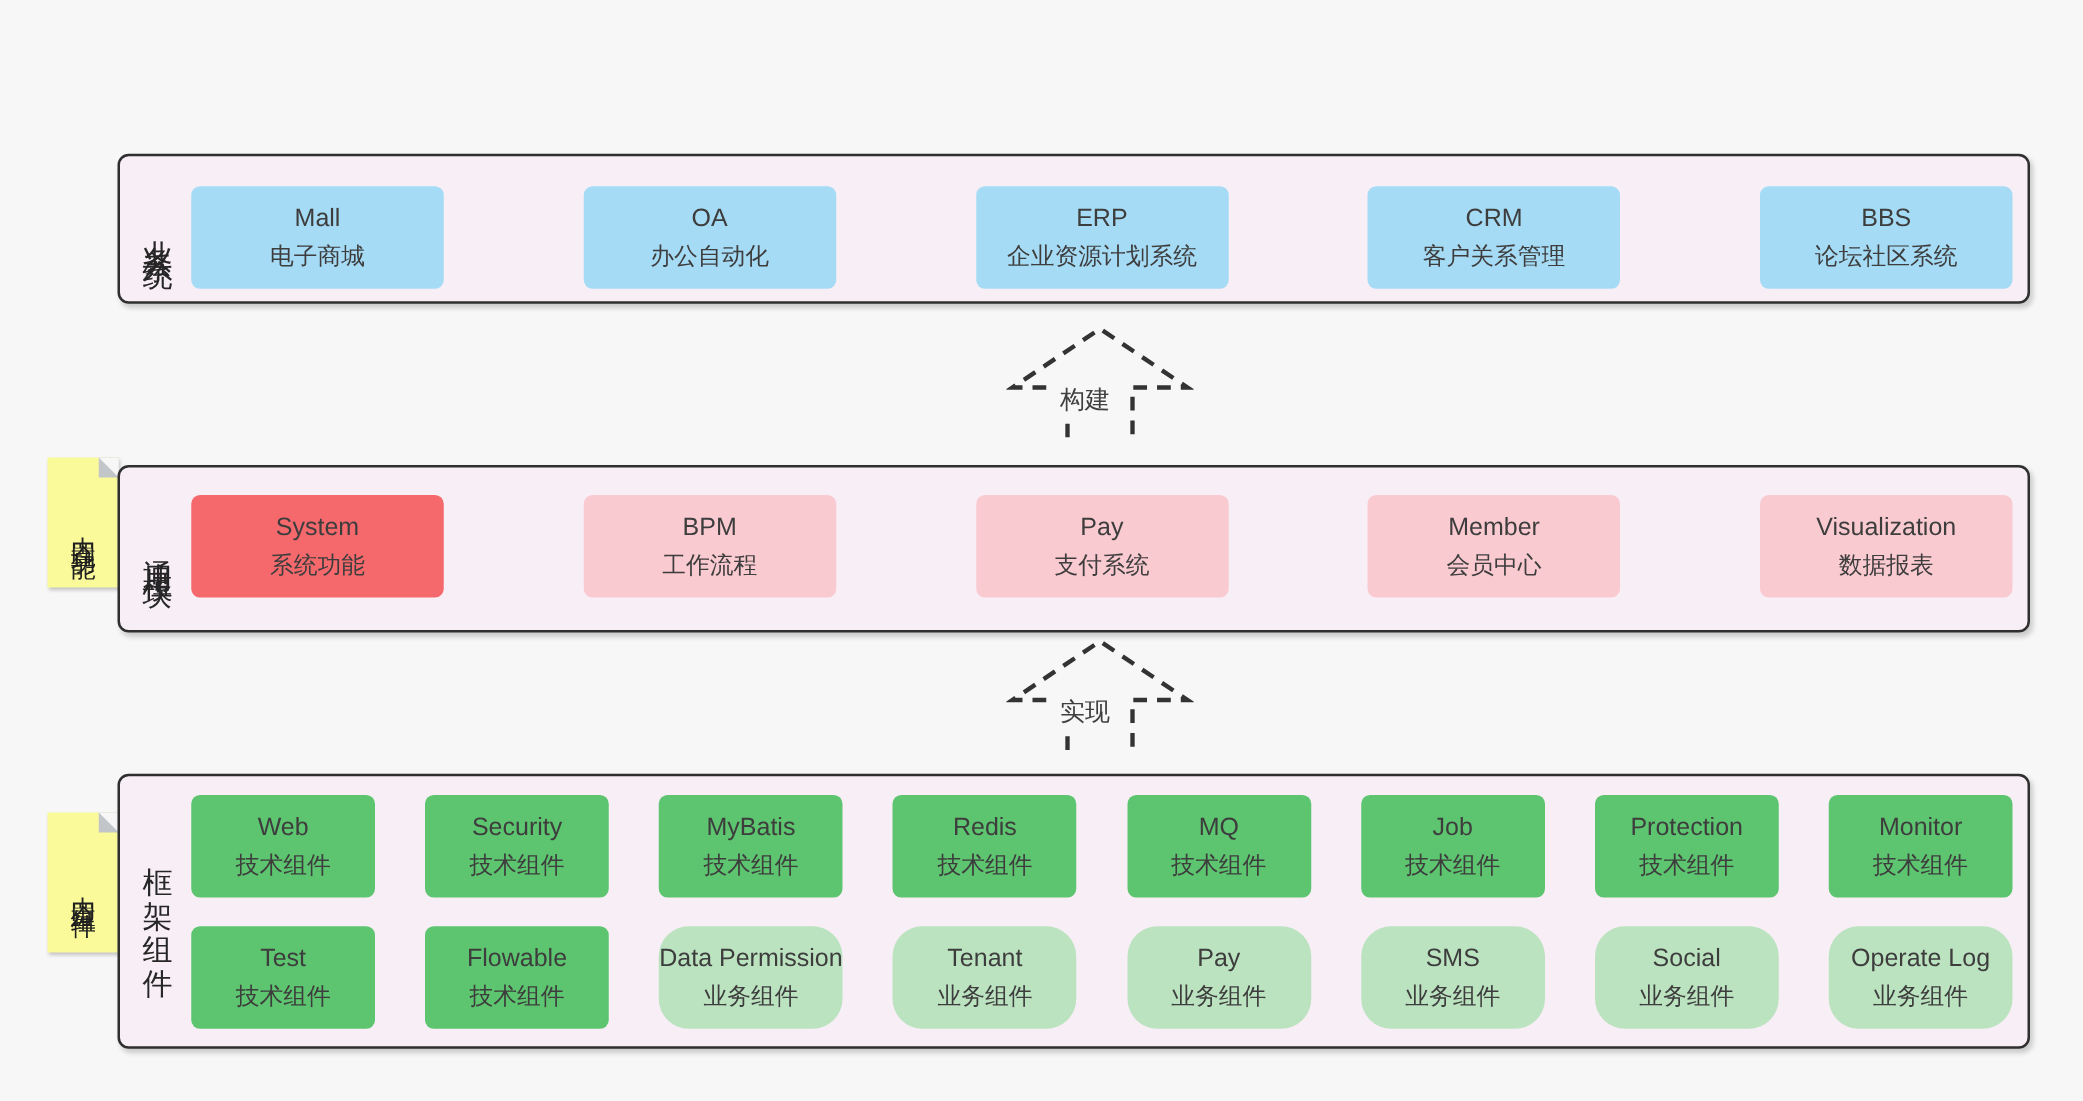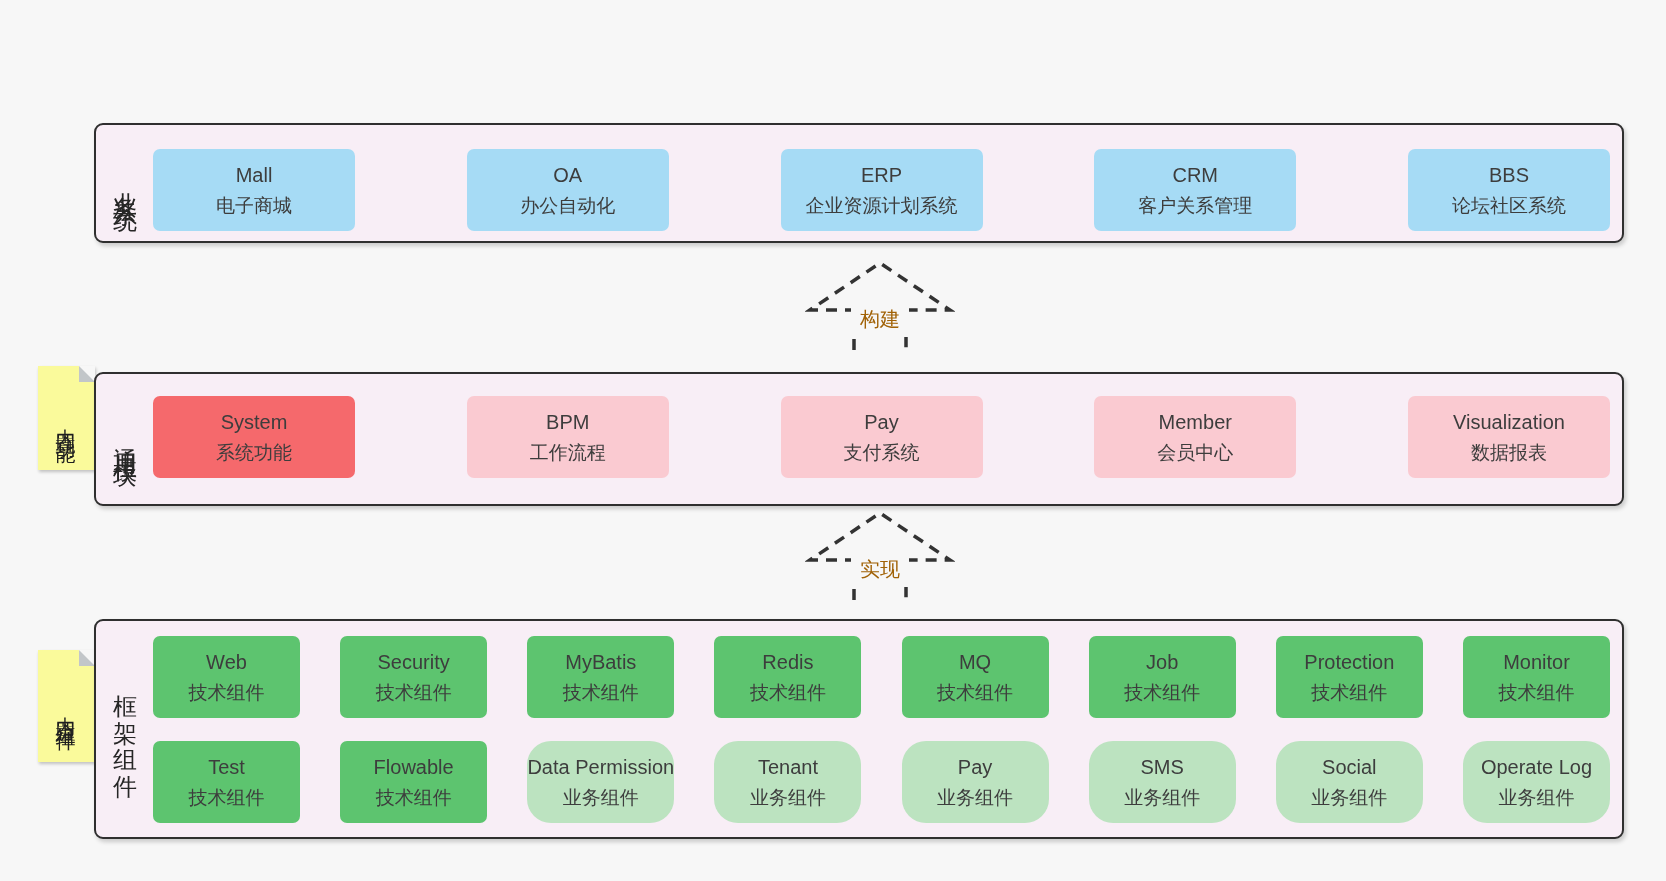--- a/index.html
+++ b/index.html
@@ -75,24 +75,24 @@
     writing-mode:vertical-rl; text-orientation:upright;
     font-size:20px; letter-spacing:5px; color:#1f1f1f; margin-top:10px;
   }
 
   
   .arrow { position:absolute; width:150px; height:92px; }
   #arrow-build     { left:805px; top:258px; }
   #arrow-implement { left:805px; top:508px; }
   .arrow svg { position:absolute; inset:0; }
   .arrow-label {
-    position:absolute; left:46px; top:43px; width:58px; height:36px;
+    position:absolute; left:34px; top:43px; width:58px; height:36px;
     background:var(--page-bg,#f7f7f7);
     display:flex; align-items:center; justify-content:center;
-    font-size:20px; color:#a16207;
+    font-size:20px; color:#404040;
   }
 </style>
 </head>
 <body>
 
 <div class="band band-wide" id="band-business">
   <div class="band-label">业务系统</div>
   <div class="row">
     <div class="box blue">
       <div class="title">Mall</div>

